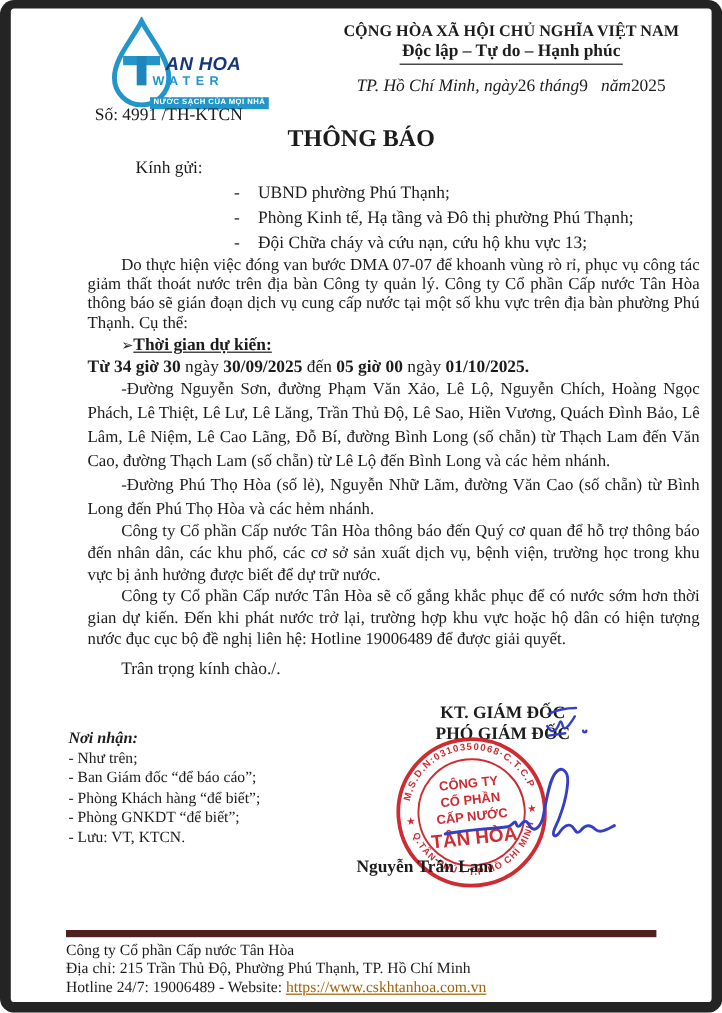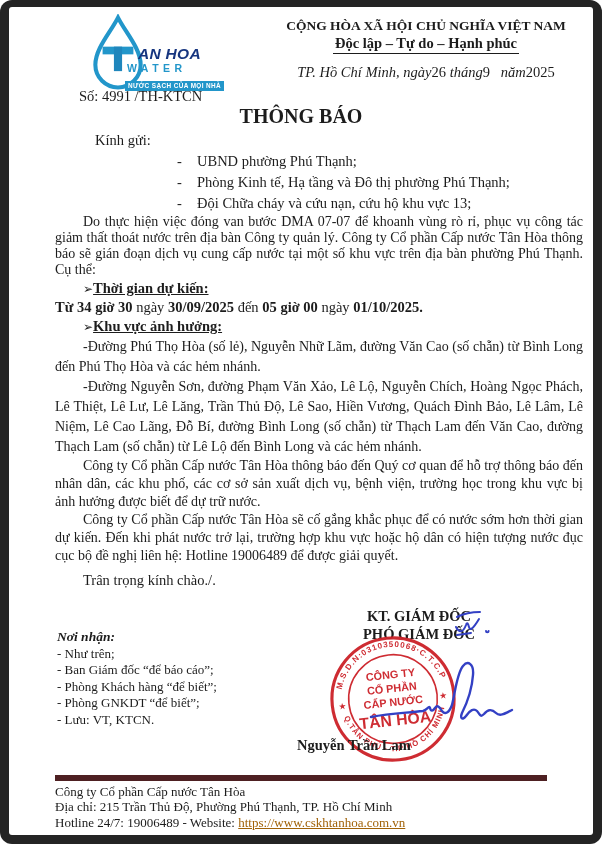--- a/index.html
+++ b/index.html
@@ -32,21 +32,21 @@
   .nat2 { display:inline-block; font-weight:bold; font-size:14.5px;
           border-bottom:1.5px solid #1c1c1c; padding:0 2px 1px; margin-top:1px; }
   .date { margin-top:10px; font-style:italic; font-size:14.5px; white-space:pre-wrap; }
   .date .num { font-style:normal; }
 
   
   .title    { text-align:center; font-weight:bold; font-size:20px; line-height:23px; }
   .subtitle { text-align:center; font-weight:bold; font-size:15px; line-height:20px; }
 
   
-  .content { padding:0 10px 0 46px; font-size:14px; }
+  .content { padding:0 10px 0 64px; font-size:14px; }
   .kinhgui { margin:4px 0 0 40px; font-size:14.5px; line-height:17px; }
   .recips  { margin-left:122px; margin-top:2px; }
   .recip   { display:flex; font-size:14.5px; line-height:21px; }
   .recip .dash { width:20px; }
   p.just { text-align:justify; text-indent:28px; margin:0; }
   .intro { line-height:16px; margin:4px 0 2px; }
   .h-item { margin:2px 0 1px 28px; font-weight:bold; font-size:14.5px; line-height:17px; }
   .h-item .mk { font-family:"DejaVu Sans",sans-serif; font-size:12px; }
   .h-item .txt { text-decoration:underline; }
   .timeline { font-size:14.5px; line-height:17px; margin:0; }
@@ -120,25 +120,22 @@
       </div>
     </div>
 
     <p class="just intro">Do thực hiện việc đóng van bước DMA 07-07 để khoanh vùng rò rỉ, phục vụ công tác giảm thất thoát nước trên địa bàn Công ty quản lý. Công ty Cổ phần Cấp nước Tân Hòa thông báo sẽ gián đoạn dịch vụ cung cấp nước tại một số khu vực trên địa bàn phường Phú Thạnh. Cụ thể:</p>
 
     <div class="h-item">
       <span class="mk">➢</span><span class="txt">Thời gian dự kiến:</span>
     </div>
     <p class="timeline"><span class="b">Từ </span><span class="b">34 giờ 30</span><span> ngày </span><span class="b">30/09/2025</span><span> đến </span><span class="b">05 giờ 00</span><span> ngày </span><span class="b">01/10/2025.</span></p>
 
-    <div class="h-item">
-      <span class="mk">➢</span><span class="txt">Khu vực ảnh hưởng:</span>
-    </div>
+    <p class="just streets">-Đường Nguyễn Sơn, đường Phạm Văn Xảo, Lê Lộ, Nguyễn Chích, Hoàng Ngọc Phách, Lê Thiệt, Lê Lư, Lê Lăng, Trần Thủ Độ, Lê Sao, Hiền Vương, Quách Đình Bảo, Lê Lâm, Lê Niệm, Lê Cao Lãng, Đỗ Bí, đường Bình Long (số chẵn) từ Thạch Lam đến Văn Cao, đường Thạch Lam (số chẵn) từ Lê Lộ đến Bình Long và các hẻm nhánh.</p>
     <p class="just streets">-Đường Phú Thọ Hòa (số lẻ), Nguyễn Nhữ Lãm, đường Văn Cao (số chẵn) từ Bình Long đến Phú Thọ Hòa và các hẻm nhánh.</p>
-    <p class="just streets">-Đường Nguyễn Sơn, đường Phạm Văn Xảo, Lê Lộ, Nguyễn Chích, Hoàng Ngọc Phách, Lê Thiệt, Lê Lư, Lê Lăng, Trần Thủ Độ, Lê Sao, Hiền Vương, Quách Đình Bảo, Lê Lâm, Lê Niệm, Lê Cao Lãng, Đỗ Bí, đường Bình Long (số chẵn) từ Thạch Lam đến Văn Cao, đường Thạch Lam (số chẵn) từ Lê Lộ đến Bình Long và các hẻm nhánh.</p>
 
     <p class="just para17">Công ty Cổ phần Cấp nước Tân Hòa thông báo đến Quý cơ quan để hỗ trợ thông báo đến nhân dân, các khu phố, các cơ sở sản xuất dịch vụ, bệnh viện, trường học trong khu vực bị ảnh hưởng được biết để dự trữ nước.</p>
     <p class="just para17">Công ty Cổ phần Cấp nước Tân Hòa sẽ cố gắng khắc phục để có nước sớm hơn thời gian dự kiến. Đến khi phát nước trở lại, trường hợp khu vực hoặc hộ dân có hiện tượng nước đục cục bộ đề nghị liên hệ: Hotline 19006489 để được giải quyết.</p>
 
     <div class="closing">Trân trọng kính chào./.</div>
   </div>
 
   <div class="sig">
     <div class="noinhan">
       <div class="nh-h">Nơi nhận:</div>

